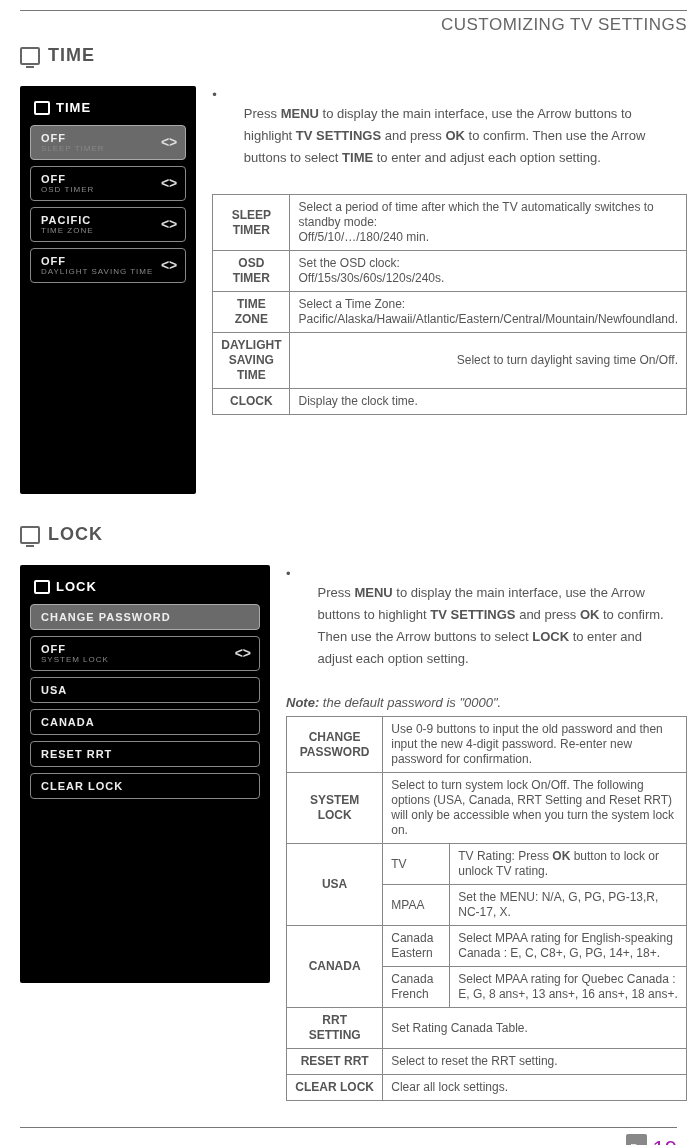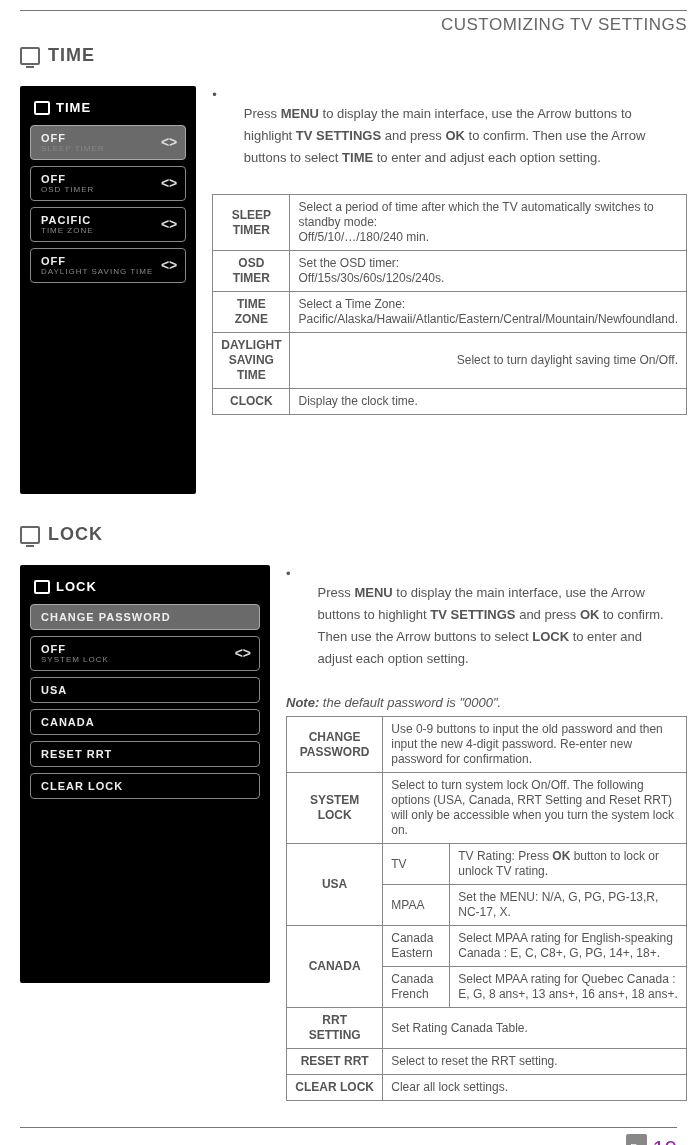--- a/index.html
+++ b/index.html
@@ -85,21 +85,21 @@
       </div>
       <table class="opts">
         <tbody id="time-rows">
             <tr>
               <td class="key" style="width: 140px;">SLEEP TIMER</td>
               <td style="white-space: pre-line;">Select a period of time after which the TV automatically switches to standby mode:
 Off/5/10/…/180/240 min.</td>
             </tr>
             <tr>
               <td class="key" style="width: 140px;">OSD TIMER</td>
-              <td style="white-space: pre-line;">Set the OSD timer:
+              <td style="white-space: pre-line;">Set the OSD clock:
 Off/15s/30s/60s/120s/240s.</td>
             </tr>
             <tr>
               <td class="key" style="width: 140px;">TIME ZONE</td>
               <td style="white-space: pre-line;">Select a Time Zone:
 Pacific/Alaska/Hawaii/Atlantic/Eastern/Central/Mountain/Newfoundland.</td>
             </tr>
             <tr>
               <td class="key" style="width: 140px;">DAYLIGHT SAVING TIME</td>
               <td style="white-space: pre-line; text-align: right;">Select to turn daylight saving time On/Off.</td>

